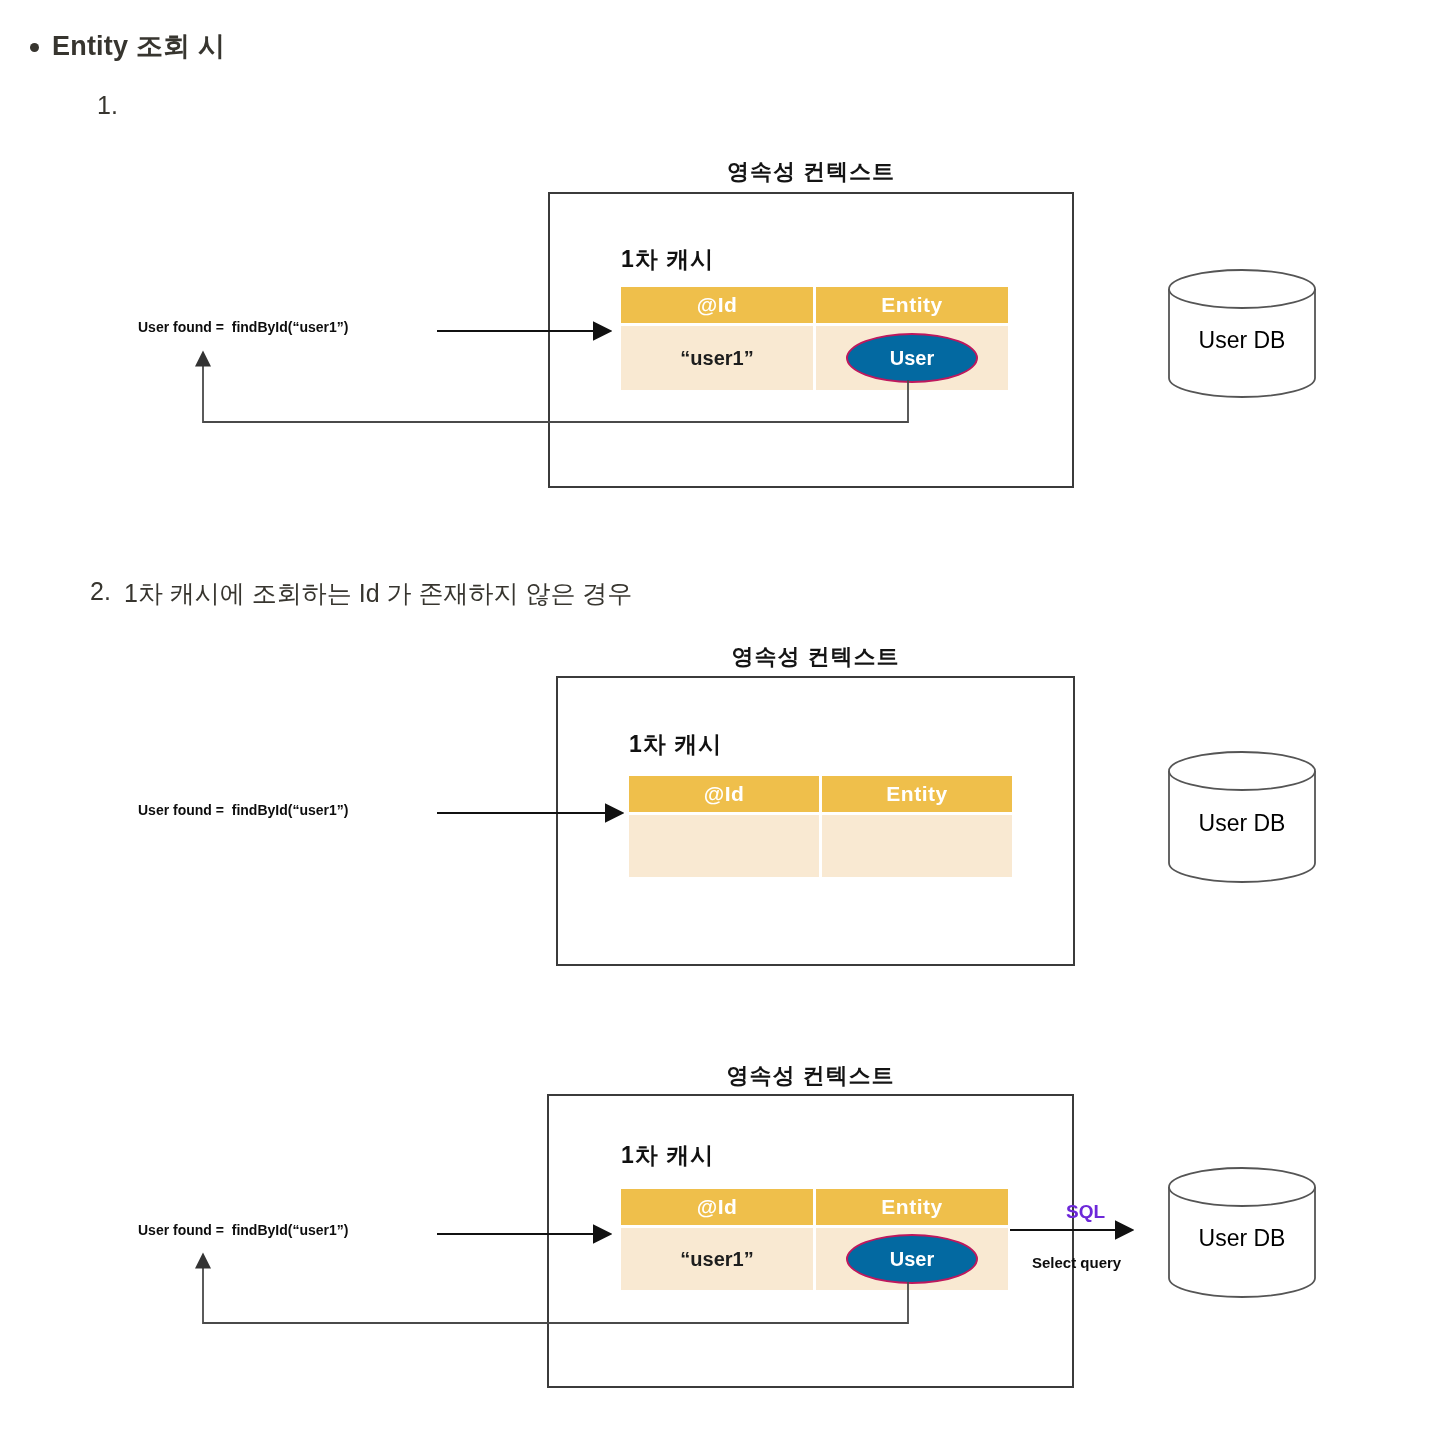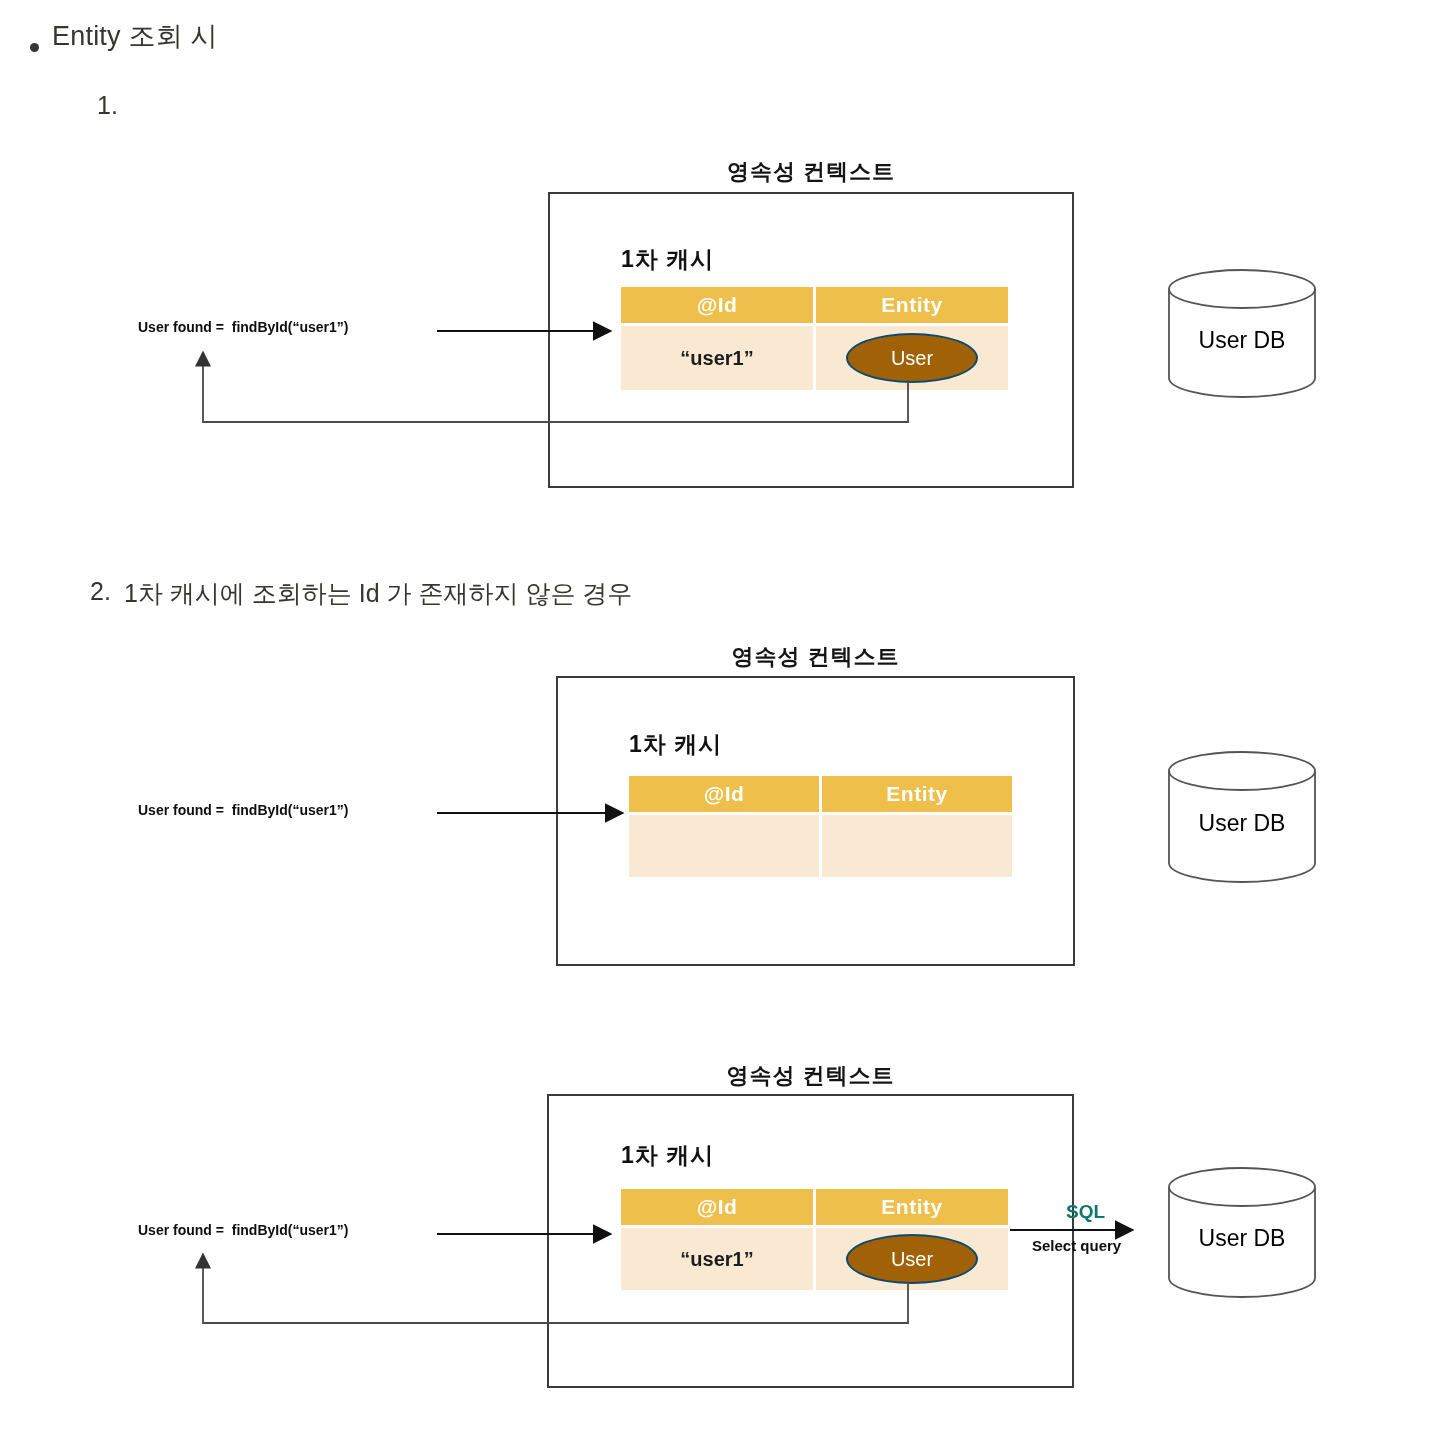--- a/index.html
+++ b/index.html
@@ -2,38 +2,38 @@
 <html><head>
 <meta charset="utf-8">
 <style>
   html,body{margin:0;padding:0;background:#ffffff;}
   body{width:1454px;height:1446px;font-family:"Liberation Sans","DejaVu Sans",sans-serif;color:#37352F;}
   #root{position:relative;width:1454px;height:1446px;overflow:hidden;background:#fff;}
   .abs{position:absolute;}
 
   
   .bullet-dot{left:30px;top:43px;width:9px;height:9px;border-radius:50%;background:#37352F;}
-  .h-bullet{left:52px;top:18px;font-size:27px;font-weight:400;letter-spacing:.2px;}
+  .h-bullet{left:52px;top:28px;font-size:27px;font-weight:700;letter-spacing:.2px;}
   .num{font-size:25px;color:#37352F;}
   .item-text{font-size:25px;color:#37352F;}
 
   
   .ctx-title{font-weight:700;font-size:22px;text-align:center;color:#141414;letter-spacing:1px;}
   .cache-title{font-weight:700;font-size:23px;text-align:left;color:#111;letter-spacing:1px;}
   .pc-box{border:2px solid #3b3b3b;box-sizing:border-box;background:transparent;}
 
   .ctable{display:grid;grid-template-columns:1fr 1fr;gap:3px;}
   .hcell{background:#EFBF4B;color:#ffffff;font-weight:700;font-size:21px;display:flex;align-items:center;justify-content:center;letter-spacing:.5px;margin-top:11px;}
   .bcell{background:#F9E9D2;color:#1d1d1d;font-weight:700;font-size:20px;display:flex;align-items:center;justify-content:center;}
-  .ellipse{width:132px;height:50px;border-radius:50%;background:#a16207;border:2px solid #0c4a6e;color:#fff;font-weight:400;font-size:20px;display:flex;align-items:center;justify-content:center;box-sizing:border-box;}
+  .ellipse{width:132px;height:50px;border-radius:50%;background:#0369a1;border:2px solid #be185d;color:#fff;font-weight:700;font-size:20px;display:flex;align-items:center;justify-content:center;box-sizing:border-box;}
 
   .code{font-weight:700;font-size:14px;color:#0d0d0d;white-space:pre;}
   .dblabel{font-weight:400;font-size:23px;color:#000;text-align:center;width:150px;z-index:6;}
-  .sqllabel{font-weight:700;font-size:19px;color:#0f766e;z-index:6;}
-  .sqlsub{font-weight:700;font-size:15px;color:#0d0d0d;z-index:6;}
+  .sqllabel{font-weight:700;font-size:19px;color:#6d28d9;z-index:6;}
+  .sqlsub{font-weight:700;font-size:15px;color:#0d0d0d;z-index:6;margin-top:17px;}
 
   #overlay{position:absolute;left:0;top:0;z-index:5;pointer-events:none;}
 </style>
 </head>
 <body>
 
 <div id="root">
 
   <div class="abs bullet-dot"></div>
   <div class="abs h-bullet">Entity 조회 시</div>

